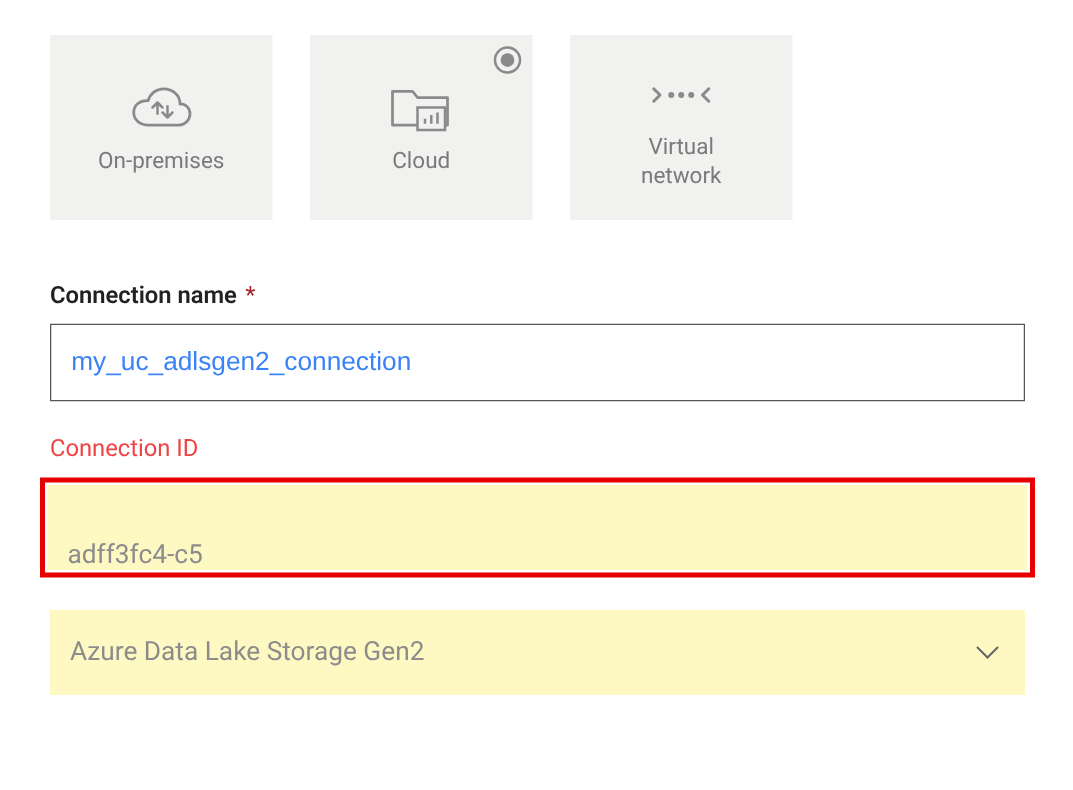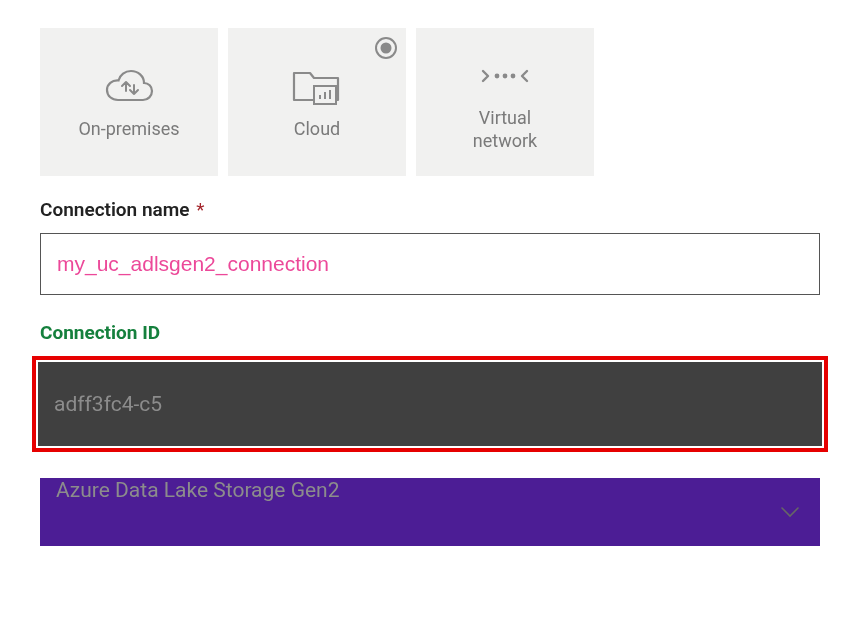--- a/index.html
+++ b/index.html
@@ -6,22 +6,22 @@
   body {
     font-family: "Segoe UI", -apple-system, BlinkMacSystemFont, Roboto, sans-serif;
     background: #ffffff;
     color: #323130;
     padding: 28px 40px 40px 40px;
     width: 858px;
   }
 
   .card-row {
     display: flex;
-    gap: 10px;
-    margin-bottom: 22px;
+    gap: 30px;
+    margin-bottom: 48px;
   }
 
   .option-card {
     width: 178px;
     height: 148px;
     background: #f1f1f0;
     display: flex;
     flex-direction: column;
     align-items: center;
     justify-content: center;
@@ -58,70 +58,70 @@
   .form-group { margin-bottom: 26px; }
 
   .form-label {
     font-size: 19px;
     font-weight: 600;
     color: #222;
     margin-bottom: 12px;
     display: block;
   }
   .form-label.muted {
-    color: #15803d;
-    font-weight: 700;
+    color: #ef4444;
+    font-weight: 400;
   }
   .required-asterisk {
     color: #a4262c;
     font-weight: 400;
     margin-left: 2px;
   }
 
   input.text-input {
     width: 780px;
     height: 62px;
     border: 1.5px solid #555;
     font-size: 21px;
     padding: 0 16px;
     background: #fff;
-    color: #ec4899;
+    color: #3b82f6;
     outline: none;
   }
 
   .readonly-box {
     width: 780px;
-    height: 84px;
-    background: #404040;
+    height: 68px;
+    background: #fef9c3;
     font-size: 21px;
     color: #8c8c8c;
     display: flex;
-    align-items: center;
+    align-items: flex-end;
     padding: 0 16px;
     position: relative;
   }
 
   .highlight-box {
     border: 4px solid #e60000;
     padding: 2px;
     width: 796px;
     margin-left: -8px;
   }
   .highlight-box .readonly-box {
     width: 100%;
   }
 
   .select-box {
     width: 780px;
     height: 68px;
-    background: #4c1d95;
+    background: #fef9c3;
     font-size: 21px;
     color: #8c8c8c;
     display: flex;
-    align-items: flex-start;
+    align-items: center;
     padding: 0 16px;
     position: relative;
     cursor: pointer;
   }
   .select-box .chev {
     position: absolute;
     right: 20px;
     top: 50%;
     transform: translateY(-50%);
   }

